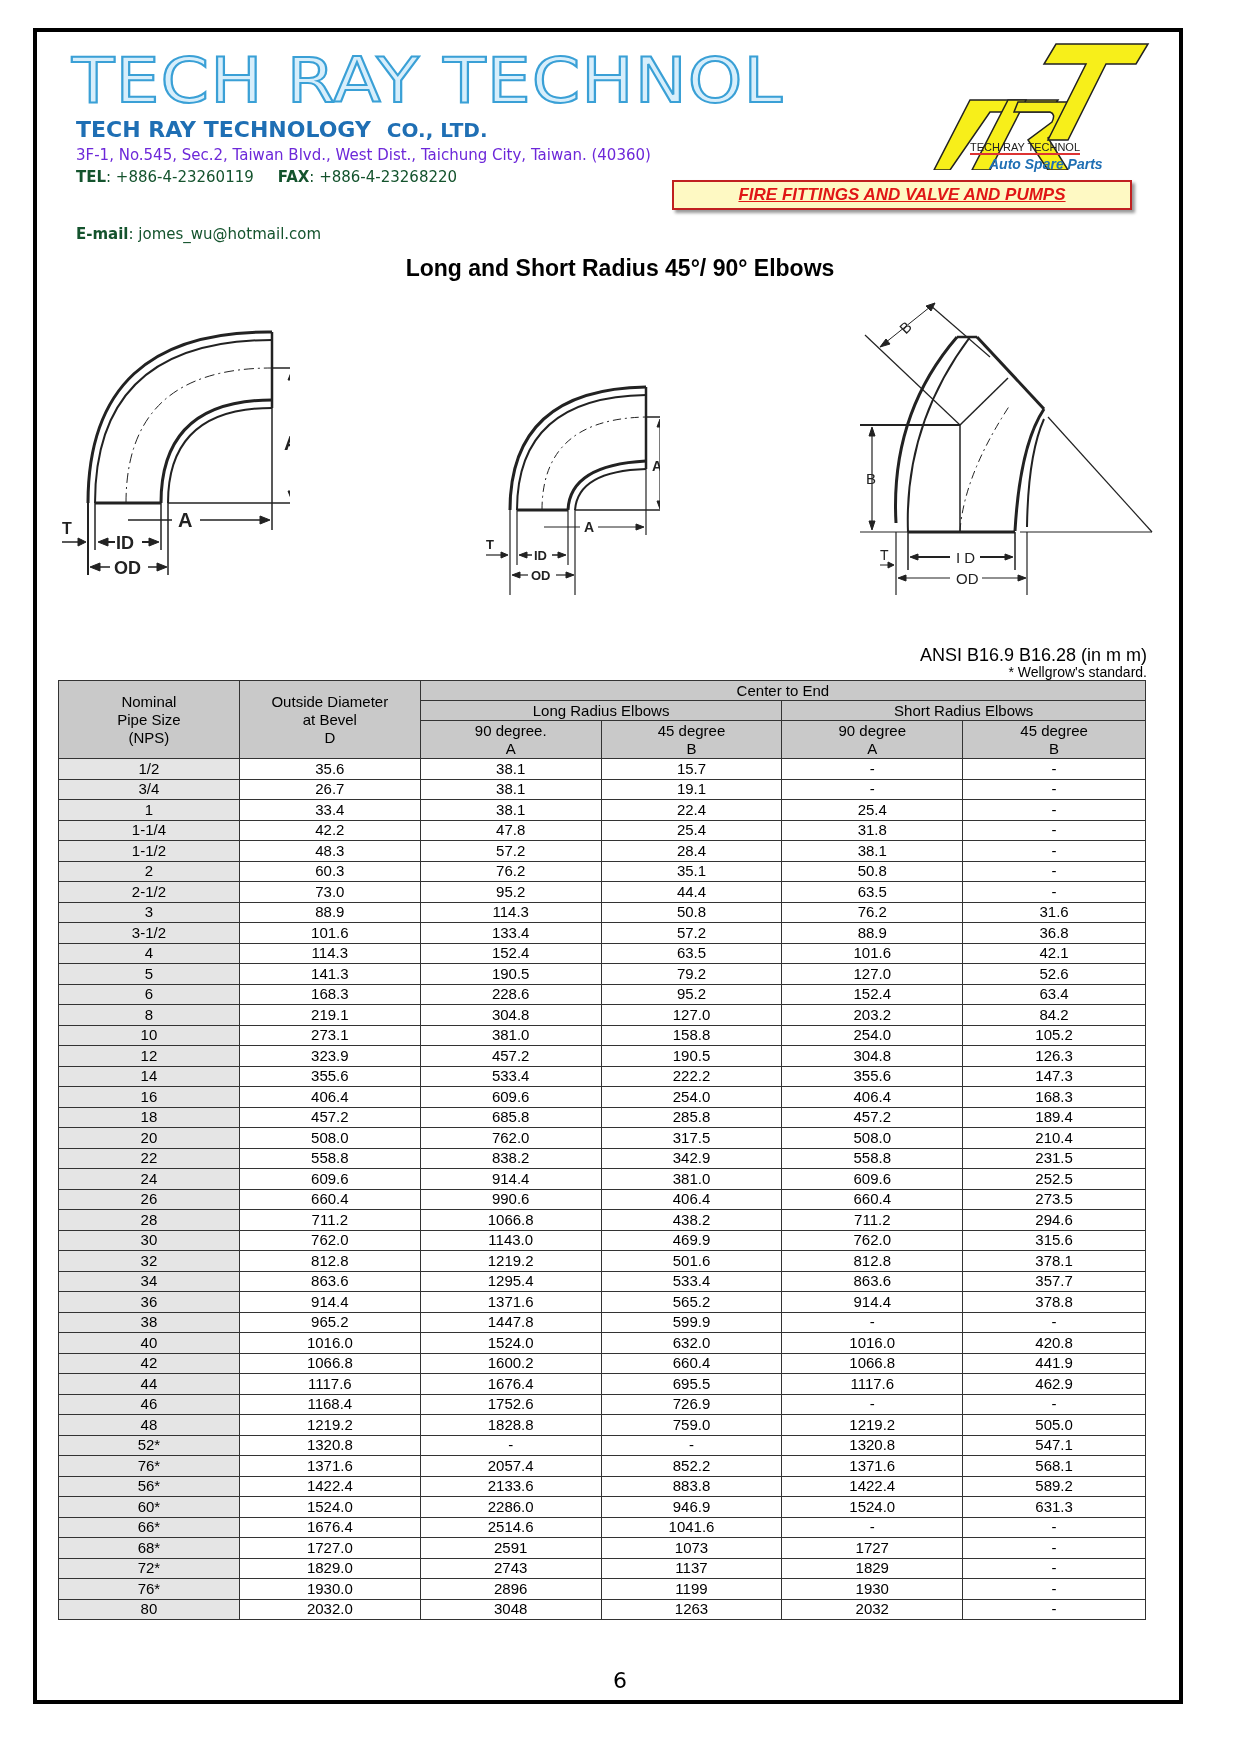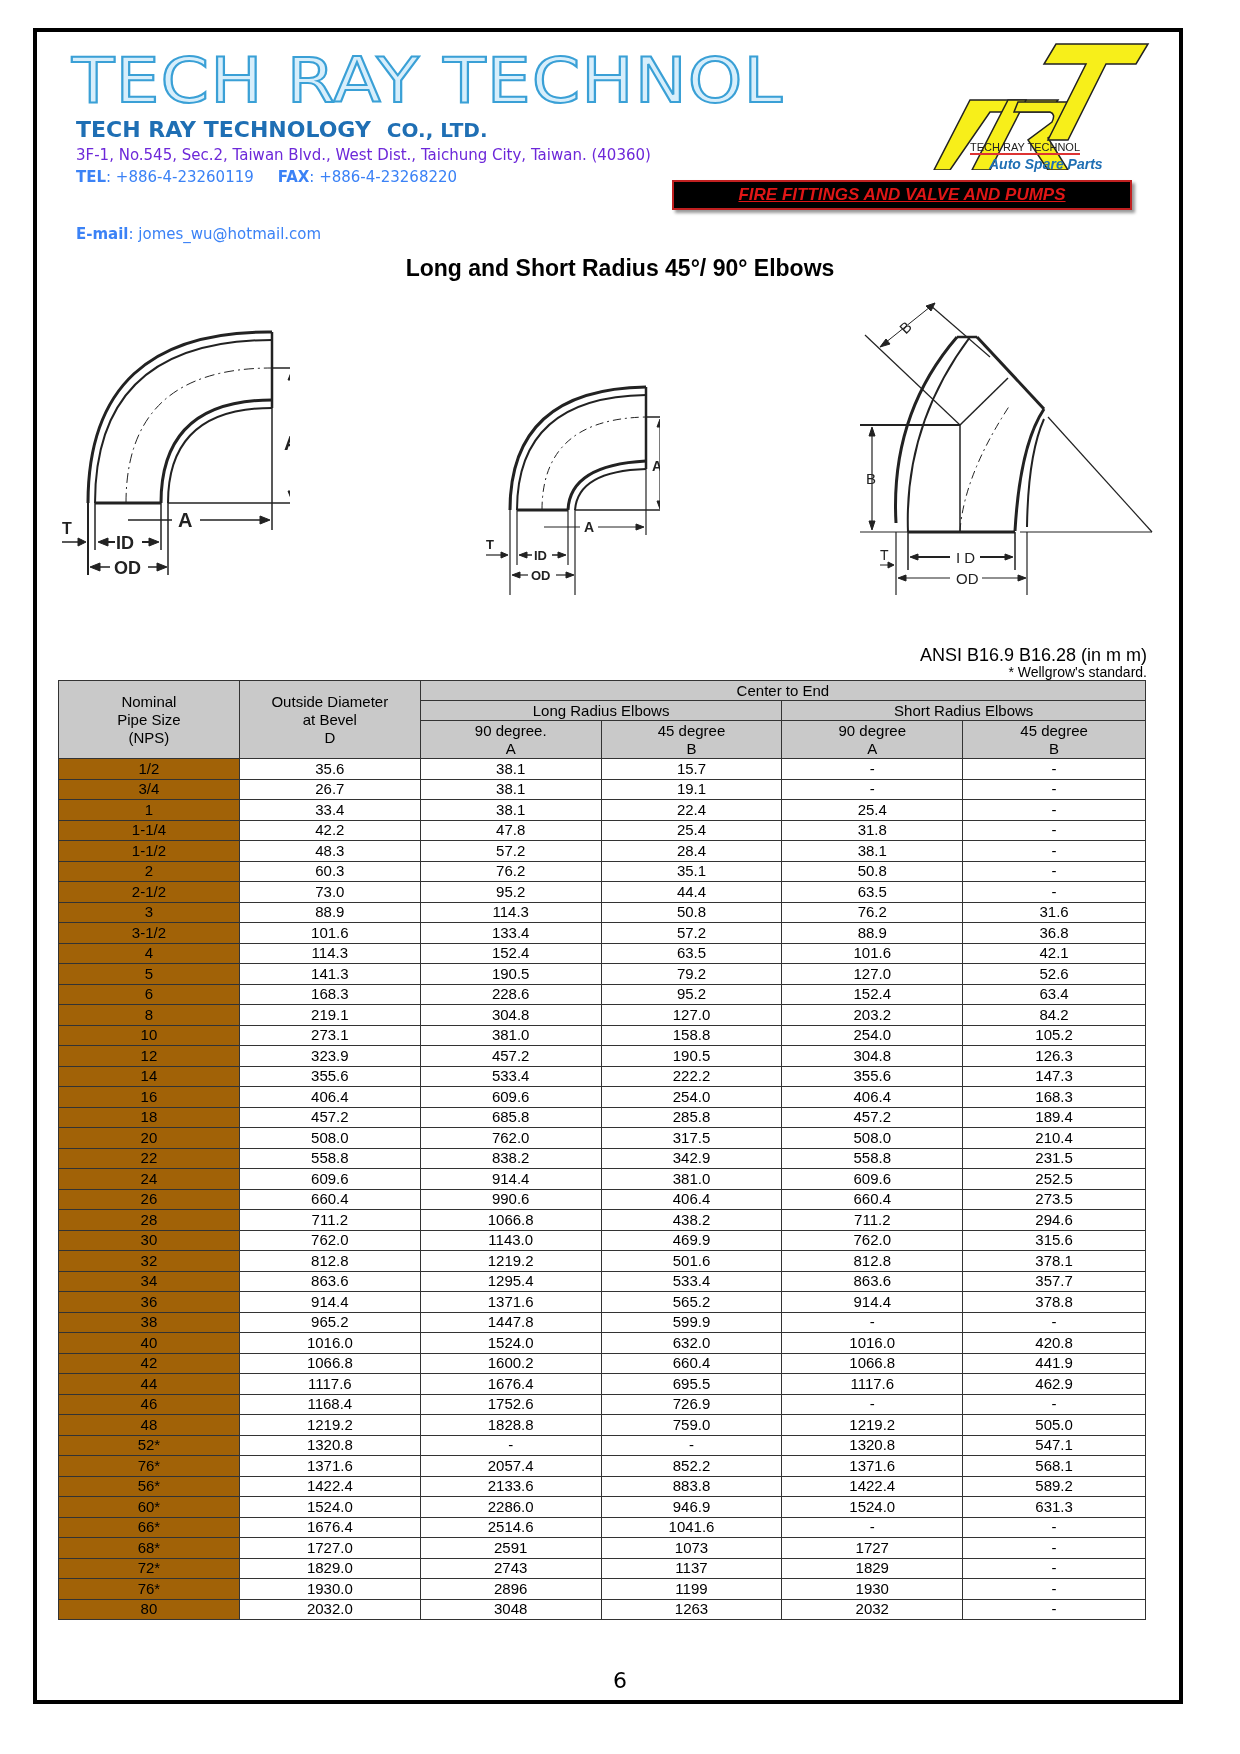--- a/index.html
+++ b/index.html
@@ -4,47 +4,47 @@
 <style>
   html, body { margin: 0; padding: 0; background: #ffffff; }
   body { width: 1240px; height: 1754px; position: relative; overflow: hidden; font-family: "Liberation Sans", sans-serif; color: #000; }
   .frame { position: absolute; left: 33px; top: 28px; width: 1150px; height: 1676px; border: 4px solid #000; box-sizing: border-box; }
 
   
   .brand-big { position: absolute; left: 72px; top: 50px; font-family: "DejaVu Sans", sans-serif; font-size: 62px; letter-spacing: 1px; color: #d7eefb; -webkit-text-stroke: 2px #3aa0d6; font-weight: normal; line-height: 1; transform: scaleX(1.12); transform-origin: left top; white-space: nowrap; }
   .brand-sub { position: absolute; left: 76px; top: 117px; font-family: "DejaVu Sans", sans-serif; font-size: 22px; font-weight: bold; color: #1f6fb4; white-space: nowrap; }
   .brand-sub .co { font-weight: bold; font-size: 20px; margin-left: 16px; }
   .addr { position: absolute; left: 76px; top: 146px; font-family: "DejaVu Sans", sans-serif; font-size: 15px; color: #6d28d9; white-space: nowrap; }
-  .contact { position: absolute; left: 76px; font-family: "DejaVu Sans", sans-serif; font-size: 15px; color: #3b82f6; white-space: nowrap; }
+  .contact { position: absolute; left: 76px; font-family: "DejaVu Sans", sans-serif; font-size: 15px; color: #14532d; white-space: nowrap; }
   .contact b { font-weight: bold; }
   .tel { top: 168px; }
   .mail { top: 189px; margin-top: 36px; }
 
   .logo { position: absolute; left: 930px; top: 42px; width: 220px; height: 128px; }
   .logo-cap { position: absolute; left: 970px; top: 141px; font-size: 11px; color: #222; border-bottom: 2px solid #d33; white-space: nowrap; }
   .logo-sub { position: absolute; left: 948px; top: 156px; font-size: 14px; font-weight: bold; font-style: italic; color: #1f6fb4; white-space: nowrap; margin-left: 41px; }
 
-  .tagline { position: absolute; left: 672px; top: 180px; width: 460px; height: 30px; background: #000000; border: 2px solid #c02020; box-shadow: 3px 3px 3px #999; box-sizing: border-box; text-align: center; }
+  .tagline { position: absolute; left: 672px; top: 180px; width: 460px; height: 30px; background: #fef9c3; border: 2px solid #c02020; box-shadow: 3px 3px 3px #999; box-sizing: border-box; text-align: center; }
   .tagline span { font-size: 17px; font-weight: bold; font-style: italic; color: #e01616; text-decoration: underline; line-height: 26px; }
 
   .title { position: absolute; left: 0; width: 1240px; top: 255px; text-align: center; font-size: 23px; font-weight: bold; }
 
   
   .diag { position: absolute; }
 
   
   .note1 { position: absolute; right: 93px; top: 645px; font-size: 18px; white-space: nowrap; }
   .note2 { position: absolute; right: 93px; top: 664px; font-size: 14px; white-space: nowrap; }
 
   
   table.elbows { position: absolute; left: 58px; top: 680px; width: 1088px; border-collapse: collapse; font-size: 15px; }
   table.elbows td, table.elbows th { border: 1.5px solid #333; text-align: center; padding: 0; font-weight: normal; line-height: 18px; }
   table.elbows thead th { background: #c9c9c9; }
   table.elbows tbody td { height: 19.5px; }
-  table.elbows tbody td.nps { background: #a16207; }
+  table.elbows tbody td.nps { background: #e5e5e5; }
   .c1 { width: 181px; } .c2 { width: 181px; } .c3 { width: 181px; } .c4 { width: 181px; } .c5 { width: 181px; } .c6 { width: 183px; }
 
   .pageno { position: absolute; left: 0; width: 1240px; top: 1668px; text-align: center; font-family: "DejaVu Sans", sans-serif; font-size: 22px; }
 </style>
 </head>
 <body>
 
 <div class="frame"></div>
 
 <div class="brand-big">TECH RAY TECHNOL</div>

